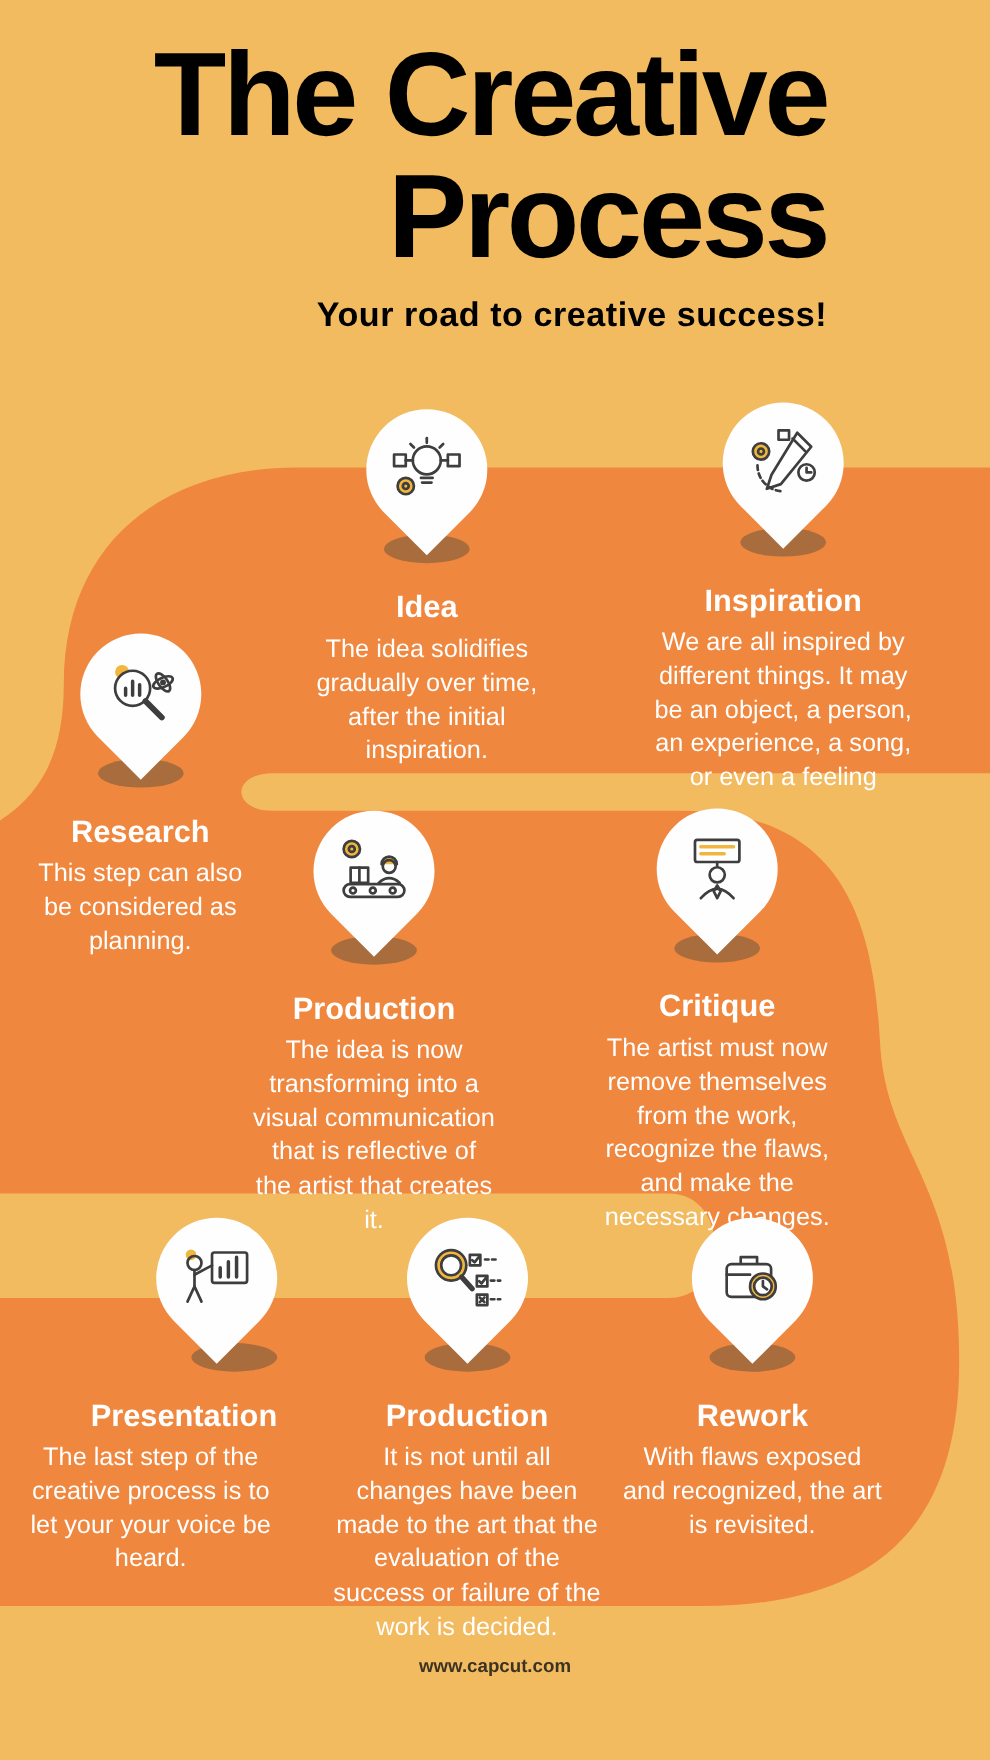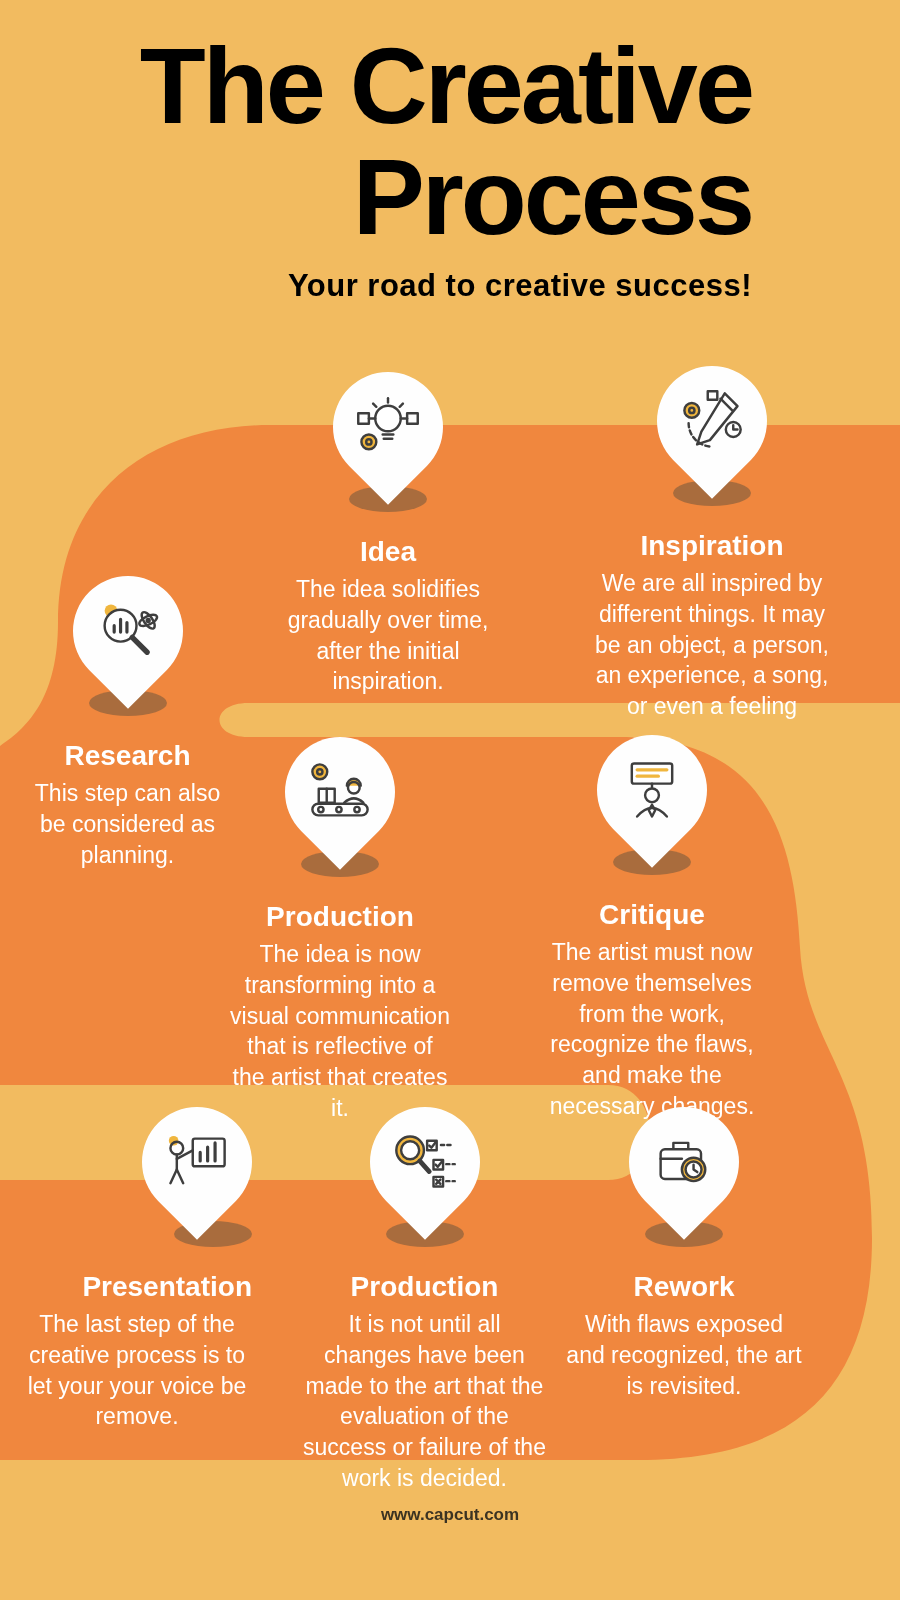--- a/index.html
+++ b/index.html
@@ -179,21 +179,21 @@
         <path d="M35 31 v-8 M42 31 v-13 M49 31 v-17" stroke-width="3"></path>
         <circle cx="13" cy="19" r="6"></circle>
         <path d="M13 25 v14"></path>
         <path d="M13 29 L28 21"></path>
         <path d="M13 39 l-6 13 M13 39 l6 13"></path>
       </svg>
     </span>
   </div>
   <div class="pin-shadow"></div>
   <h3 class="step-title">Presentation</h3>
-  <p class="step-body">The last step of the creative process is to let your your voice be remove.</p>
+  <p class="step-body">The last step of the creative process is to let your your voice be heard.</p>
 </div>
 
 <div class="step" style="left:302px; top:1084px; width:245px;">
   <div class="marker">
     <span class="icon">
       <svg viewBox="0 0 64 64" fill="none" stroke="#3E3E3E" stroke-width="2.3" stroke-linecap="round" stroke-linejoin="round">
         <rect x="34" y="12" width="9" height="9" fill="#fff"></rect>
           <path d="M36 16.5 l2 2 4 -5"></path>
         <line x1="47" y1="16" x2="58" y2="16" stroke-dasharray="3 3"></line>
         <circle cx="18" cy="21" r="13" fill="#F0B63E"></circle>

